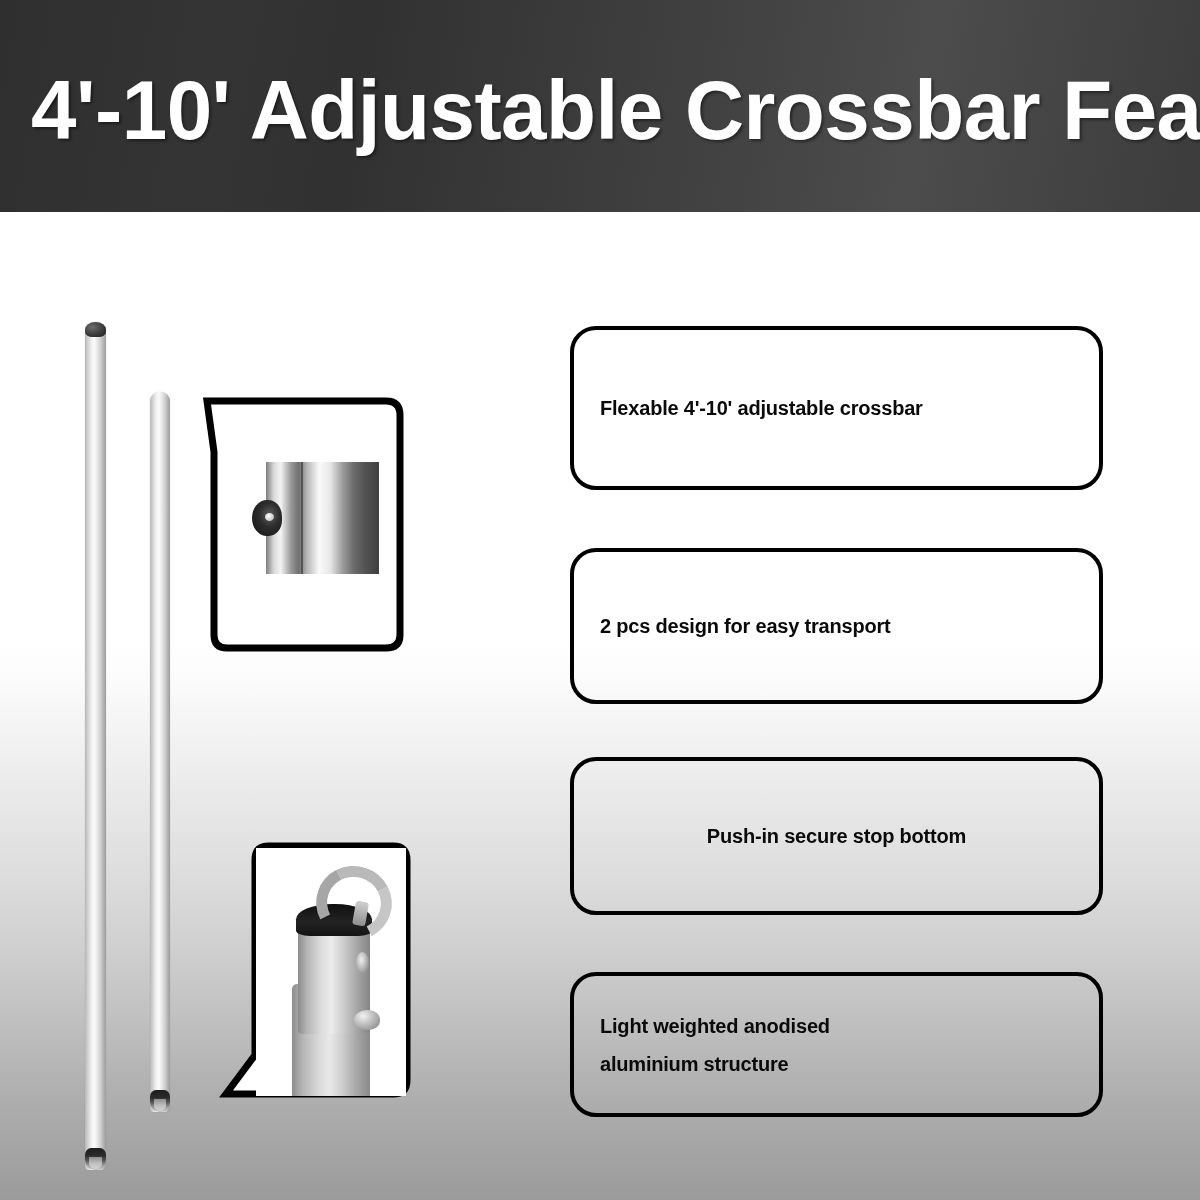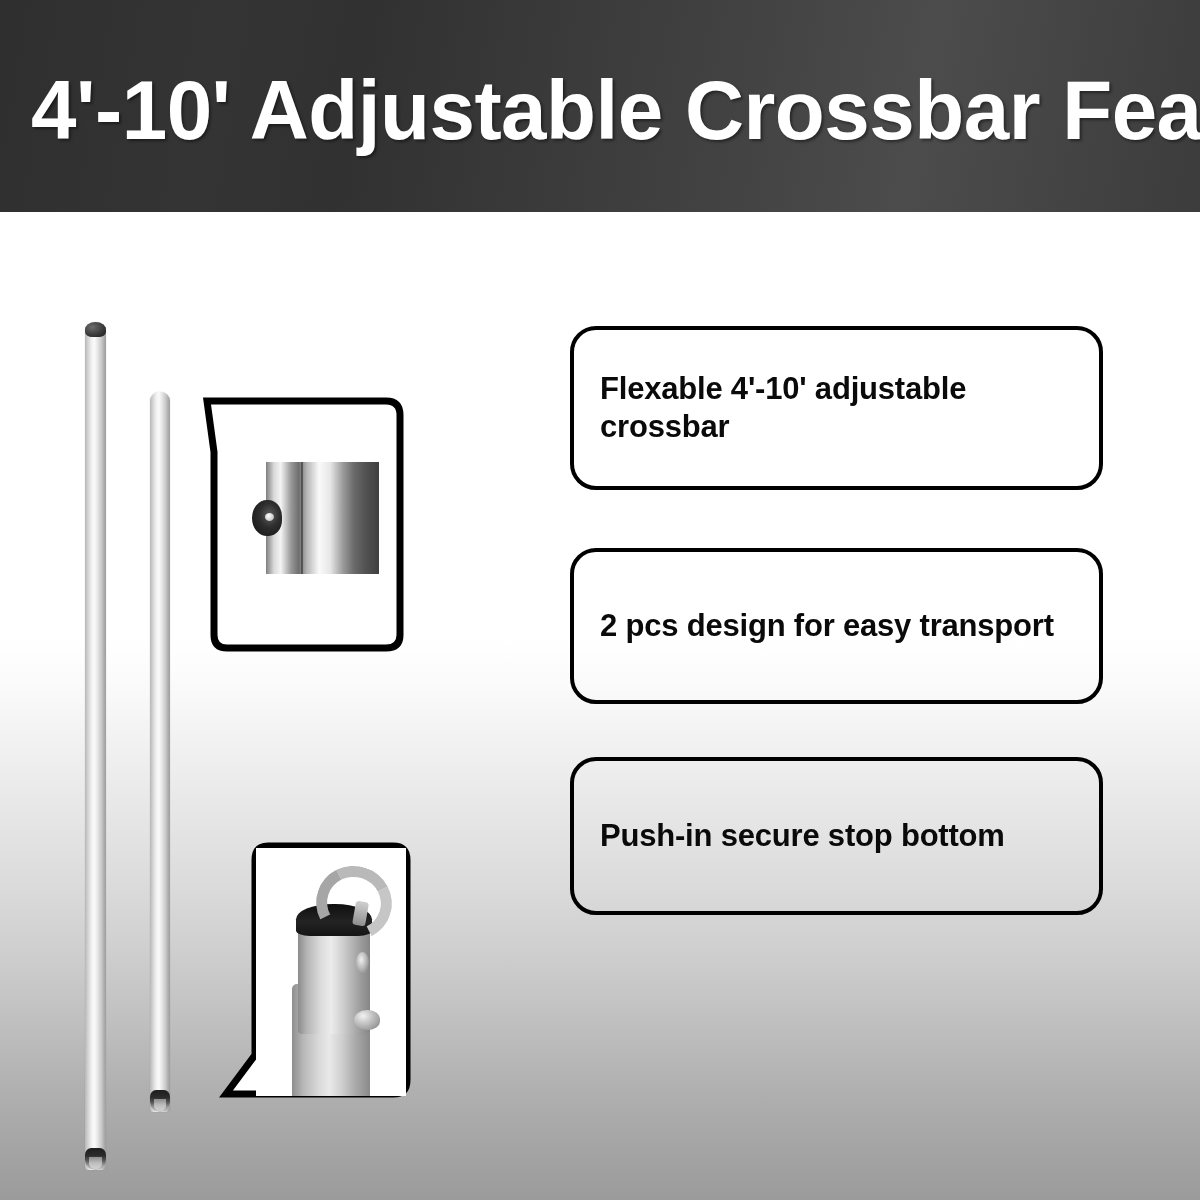--- a/index.html
+++ b/index.html
@@ -316,27 +316,27 @@
     border-radius: 26px;
     box-sizing: border-box;
     display: flex;
     align-items: center;
     padding: 0 26px;
   }
   .feature-text {
     color: #0a0a0a;
     font-family: "Liberation Sans", sans-serif;
     font-weight: bold;
-    font-size: 31px;
+    font-size: 20px;
     line-height: 38px;
     letter-spacing: -0.2px;
   }
   #feature-box-0 { top: 326px; height: 164px; }
   #feature-box-1 { top: 548px; height: 156px; }
-  #feature-box-2 { top: 757px; height: 158px; }
+  #feature-box-2 { top: 757px; height: 158px; justify-content: center; }
   #feature-box-3 { top: 972px; height: 145px; }
 </style>
 </head>
 <body>
 
 <div id="page">
 
   <div id="header">
     <div id="header-title">4'-10' Adjustable Crossbar Feature</div>
   </div>
@@ -382,14 +382,20 @@
   </div>
 
   <div class="feature-box" id="feature-box-1">
     <div class="feature-text">2 pcs design for easy transport</div>
   </div>
 
   <div class="feature-box" id="feature-box-2">
     <div class="feature-text">Push-in secure stop bottom</div>
   </div>
 
+  <div class="feature-box" id="feature-box-3">
+    <div class="feature-text">
+      <span>Light weighted anodised</span><br>
+      <span>aluminium structure</span>
+    </div>
+  </div>
 
 </div>
 
 </body></html>

